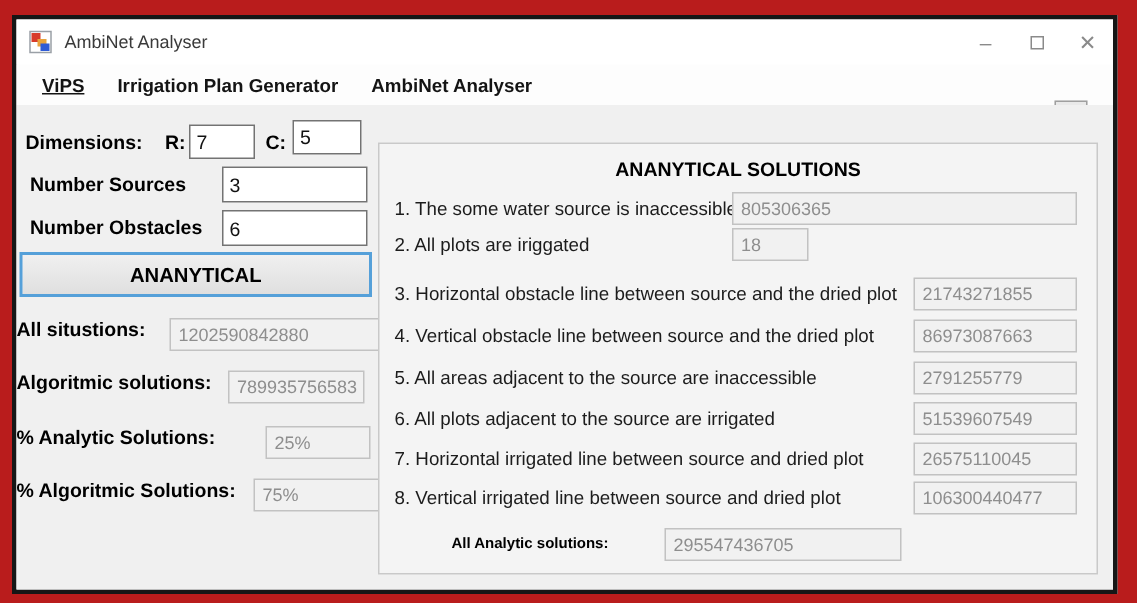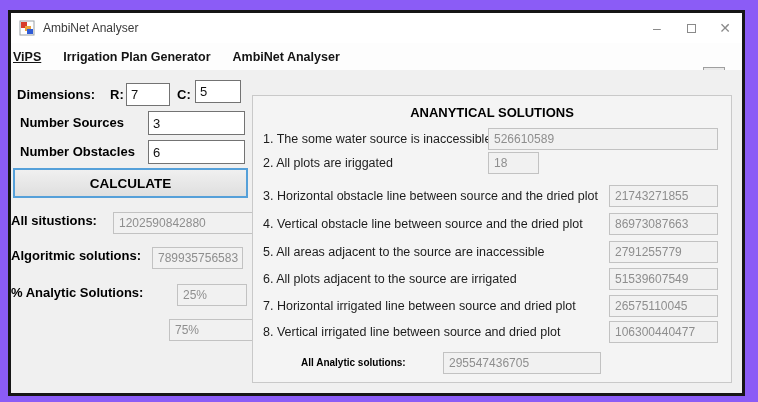--- a/index.html
+++ b/index.html
@@ -1,35 +1,35 @@
 <!DOCTYPE html>
 <html><head>
 <meta charset="utf-8">
 <style>
   * { margin:0; padding:0; box-sizing:border-box; }
   html,body { width:758px; height:402px; background:#ffffff; font-family:"Liberation Sans", sans-serif; }
-  .page { position:relative; width:758px; height:402px; background:#8b5cf6; overflow:hidden; }
+  .page { position:relative; width:758px; height:402px; background:#b91c1c; overflow:hidden; }
 
   .window { position:absolute; left:8px; top:10px; width:737px; height:386px;
             border:3px solid #161616; background:#ffffff; }
 
   
   .titlebar { position:absolute; left:0; top:0; width:731px; height:30px; background:#ffffff; }
   .app-icon { position:absolute; left:8px; top:7px; width:16px; height:16px; }
   .win-title { position:absolute; left:32px; top:8px; font-size:12px; color:#3a3a3a; }
   .win-controls { position:absolute; right:0; top:0; height:30px; display:flex; align-items:center; }
   .win-btn { width:34px; height:30px; display:flex; align-items:center; justify-content:center;
              color:#8a8a8a; font-size:14px; cursor:default; }
   .max-glyph { display:inline-block; width:9px; height:9px; border:1px solid #8a8a8a; }
 
   
   .menubar { position:absolute; left:0; top:30px; width:731px; height:27px; background:#fdfdfd;
              display:flex; align-items:center; }
   .menu-item { font-size:12.5px; font-weight:bold; color:#141414; padding:0 11px; }
-  .menu-item:first-child { padding-left:2px;text-decoration:underline; }
+  .menu-item:first-child { padding-left:17px;text-decoration:underline; }
 
   
   .client { position:absolute; left:0; top:57px; width:731px; height:323px; background:#f0f0f0; }
 
   .lbl { font-weight:bold; font-size:13px; color:#000; white-space:nowrap; }
 
   .tb { background:#ffffff; border:1px solid #737373; font-family:"Liberation Sans",sans-serif;
         font-size:13px; color:#111; padding:1px 4px; }
   .field { background:#f1f1f1; border:1px solid #c2c2c2; color:#8e8e8e; font-size:12px;
            padding:2px 5px; overflow:hidden; white-space:nowrap; display:flex; align-items:center; }
@@ -128,44 +128,45 @@
       <div class="row src-row">
         <span class="lbl" style="left:9px">Number Sources</span>
         <input class="tb in-wide" value="3" style="">
       </div>
 
       <div class="row obs-row">
         <span class="lbl" style="left:9px">Number Obstacles</span>
         <input class="tb in-wide" value="6" style="">
       </div>
 
-      <button class="calc-btn">CALCULATE</button>
+      <button class="calc-btn">ANANYTICAL</button>
 
       <div class="res-row res1">
         <span class="lbl">All situstions:</span>
         <span class="field">1202590842880</span>
       </div>
       <div class="res-row res2">
         <span class="lbl">Algoritmic solutions:</span>
         <span class="field">789935756583</span>
       </div>
       <div class="res-row res3">
         <span class="lbl">% Analytic Solutions:</span>
         <span class="field">25%</span>
       </div>
       <div class="res-row res4">
+        <span class="lbl">% Algoritmic Solutions:</span>
         <span class="field">75%</span>
       </div>
 
       <div class="panel">
         <div class="panel-title">ANANYTICAL SOLUTIONS</div>
 
         <div class="item-row ir1">
           <span class="item-lbl">1. The some water source is inaccessible</span>
-          <span class="field">526610589</span>
+          <span class="field">805306365</span>
         </div>
         <div class="item-row ir2">
           <span class="item-lbl">2. All plots are iriggated</span>
           <span class="field">18</span>
         </div>
         <div class="item-row ir3">
           <span class="item-lbl">3. Horizontal obstacle line between source and the dried plot</span>
           <span class="field">21743271855</span>
         </div>
         <div class="item-row ir4">

